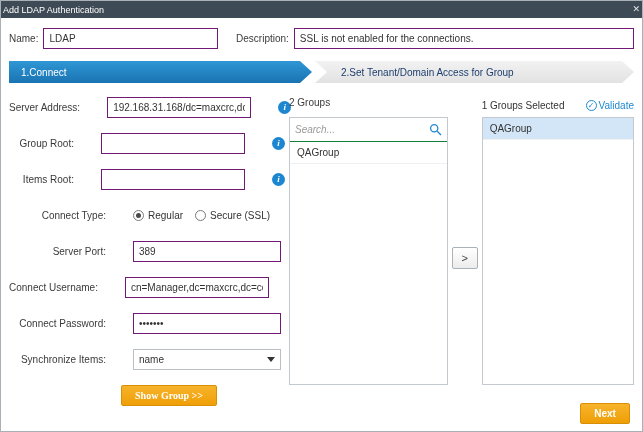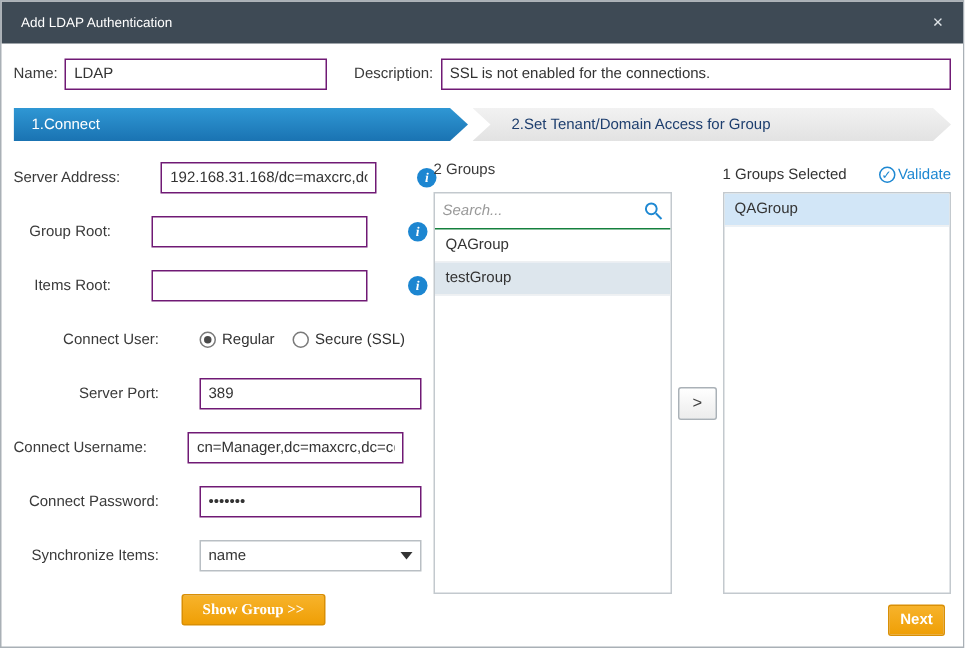--- a/index.html
+++ b/index.html
@@ -12,27 +12,27 @@
   }
   .dialog {
     width: 643px; height: 432px;
     border: 1px solid #a9b0b6;
     position: relative;
     background: #fff;
     overflow: hidden;
   }
   
   .titlebar {
-    height: 28px;
+    height: 17px;
     background: #3e4a55;
     color: #fff;
     display: flex;
     align-items: center;
     justify-content: space-between;
-    padding: 0 13px;
+    padding: 0 2px;
     font-size: 9px;
   }
   .titlebar .close {
     cursor: pointer;
     font-size: 9px;
     color: #dfe4e8;
     line-height: 1;
   }
   
   .toprow {
@@ -241,21 +241,21 @@
     line-height: 10px;
     text-align: center;
     color: #1e88d2;
     margin-right: 2px;
   }
   
   .next-btn {
     position: absolute;
     right: 12px;
     bottom: 7px;
-    width: 38px;
+    width: 50px;
     height: 21px;
   }
 </style>
 </head>
 <body>
 
 <div class="dialog">
 
   <div class="titlebar">
     <span>Add LDAP Authentication</span>
@@ -294,21 +294,21 @@
         <span class="info-icon">i</span>
       </div>
 
       <div class="frow">
         <span class="lbl">Items Root:</span>
         <input type="text" value="" style="">
         <span class="info-icon">i</span>
       </div>
 
       <div class="frow">
-        <span class="lbl">Connect User:</span>
+        <span class="lbl">Connect Type:</span>
         <div class="radio-group">
           <span class="radio-opt">
             <span class="radio on"></span>
             <span>Regular</span>
           </span>
           <span class="radio-opt">
             <span class="radio"></span>
             <span>Secure (SSL)</span>
           </span>
         </div>
@@ -345,21 +345,20 @@
       <div class="panel-title">2 Groups</div>
       <div class="listbox">
         <div class="searchrow">
           <input type="text" placeholder="Search..." style="">
           <svg width="13" height="13" viewBox="0 0 13 13">
             <circle cx="5.2" cy="5.2" r="3.6" fill="none" stroke="#1e88d2" stroke-width="1.3"></circle>
             <line x1="8.2" y1="8.2" x2="12" y2="12" stroke="#1e88d2" stroke-width="1.3"></line>
           </svg>
         </div>
         <div class="list-item">QAGroup</div>
-        <div class="list-item hl">testGroup</div>
       </div>
     </div>
 
     <div class="transfer-col">
       <button class="transfer-btn">&gt;</button>
     </div>
 
     <div class="selected-col">
       <div class="sel-head">
         <span>1 Groups Selected</span>

